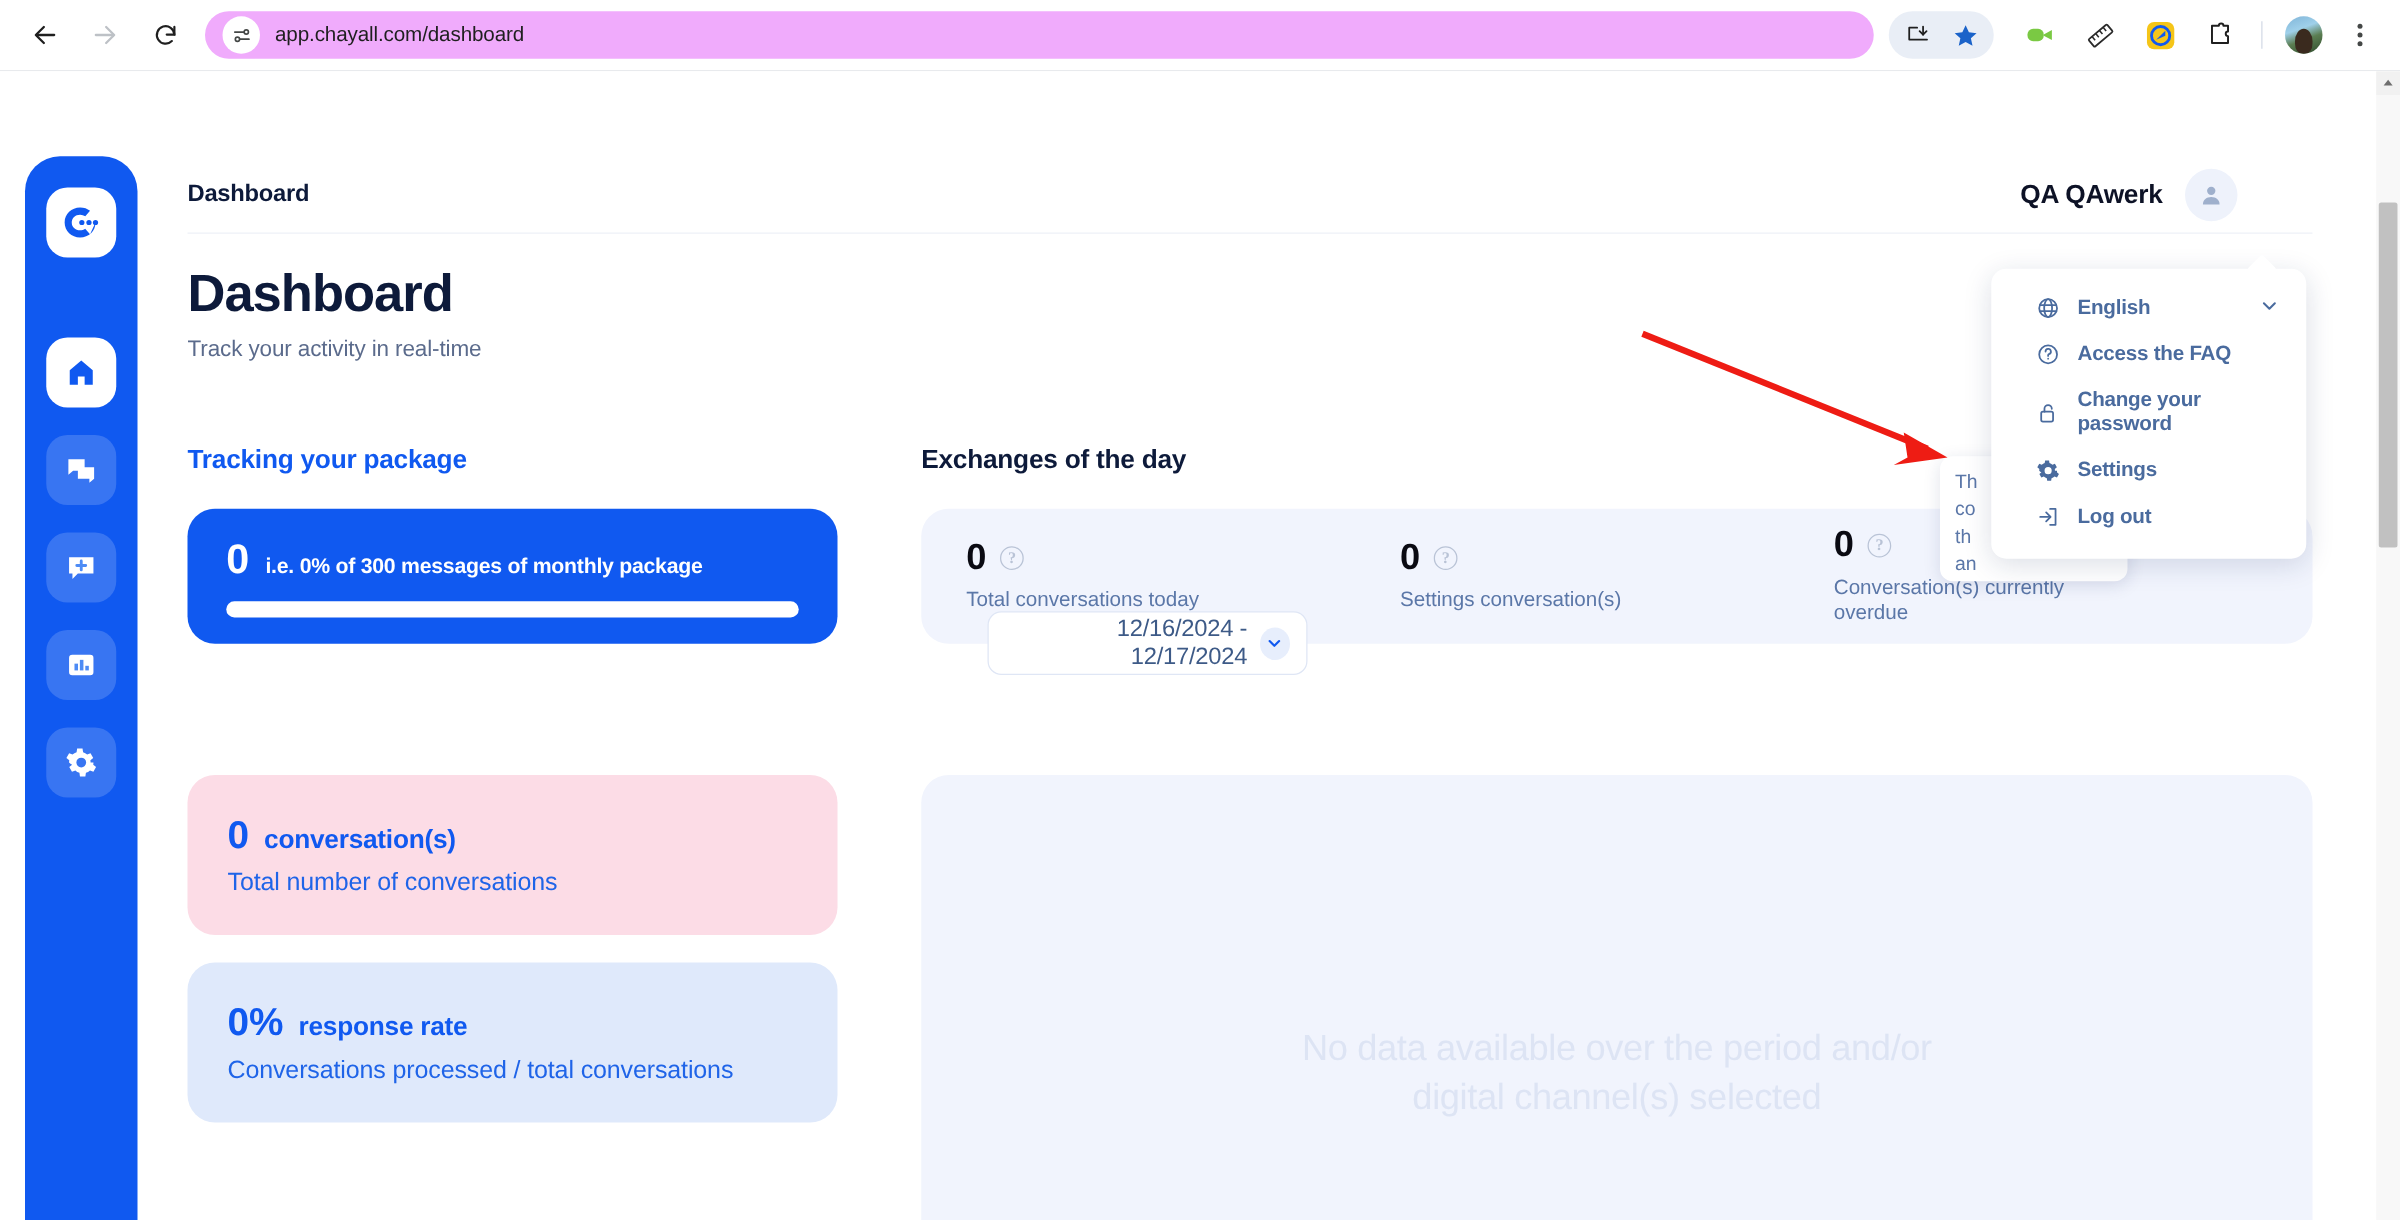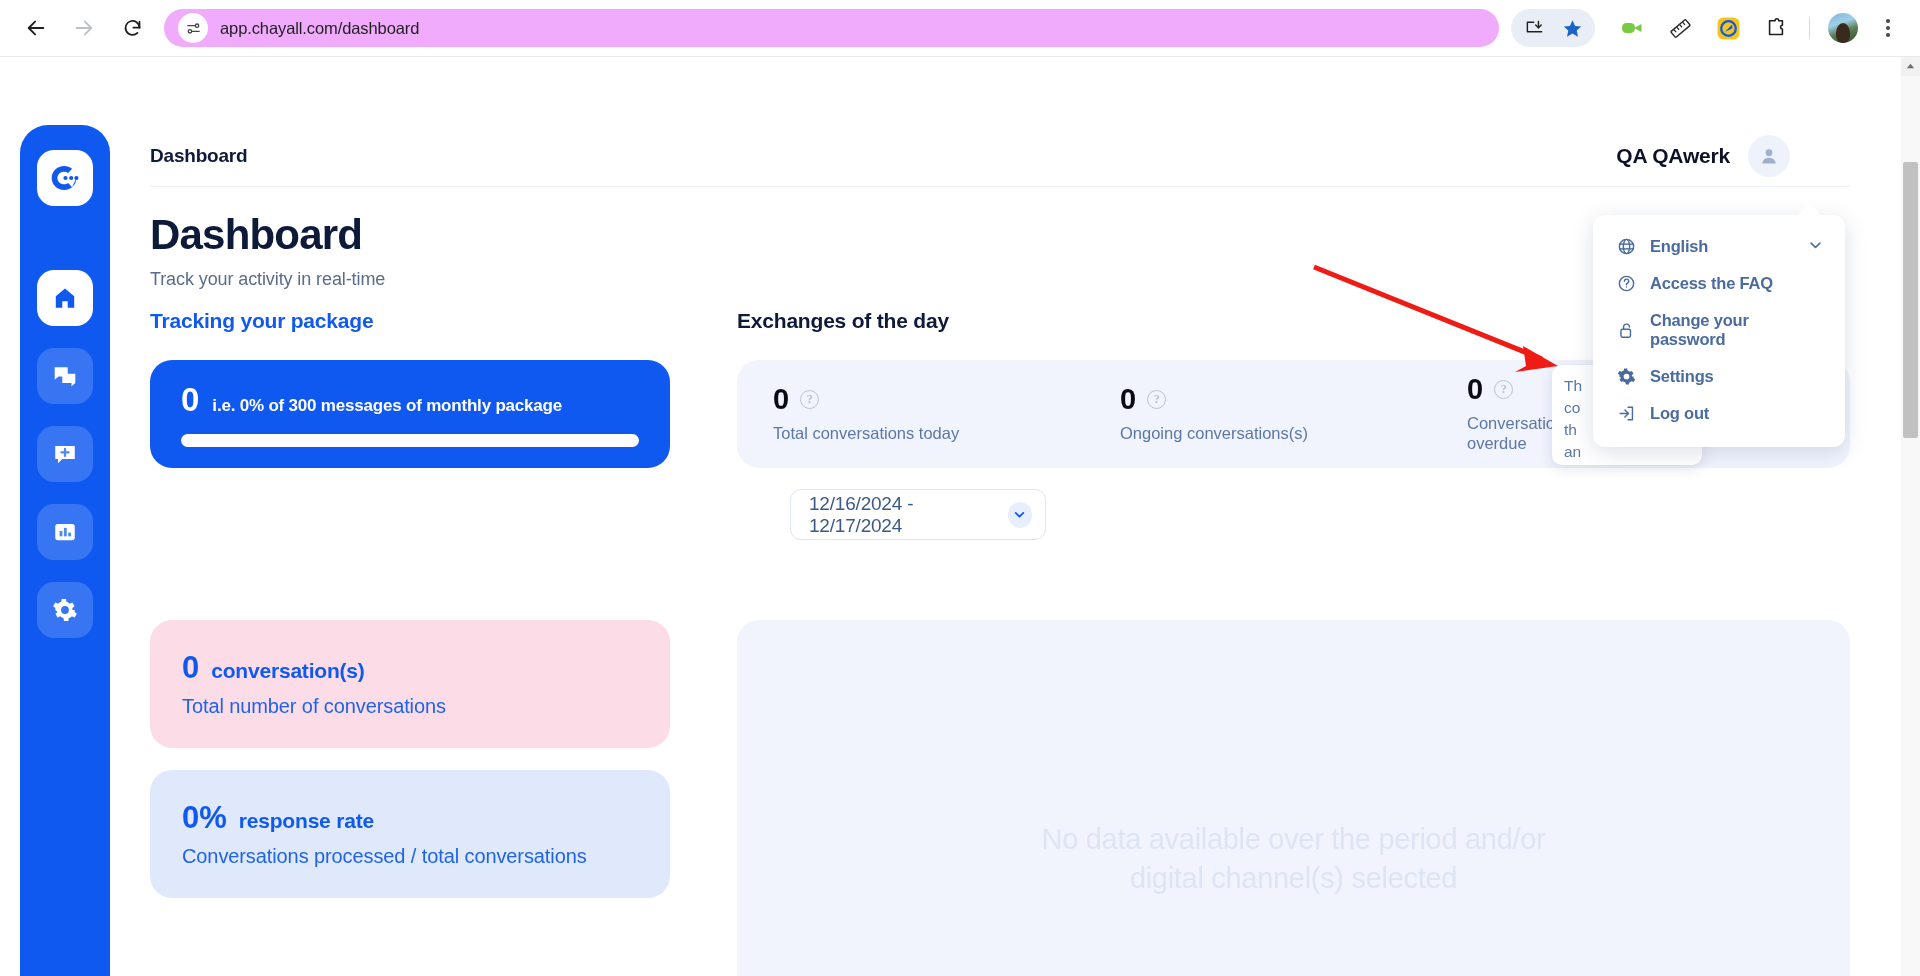--- a/index.html
+++ b/index.html
@@ -125,21 +125,21 @@
 
   
   .content { position: absolute; left: 150px; top: 155px; width: 1700px; }
   .page-title { font-size: 42px; font-weight: 800; color: #0d1a3a; letter-spacing: -0.8px; line-height: 1.1; }
   .page-sub { font-size: 18px; color: #5b6b8c; margin-top: 11px; letter-spacing: -0.1px; }
 
   .section-head { font-size: 21px; font-weight: 700; letter-spacing: -0.2px; }
   .section-head.blue { color: #1059f0; }
   .section-head.dark { color: #0d1a3a; }
 
-  .row-1 { display: flex; margin-top: 19px; }
+  .row-1 { display: flex; margin-top: 66px; }
   .col-left { width: 520px; }
   .col-right { margin-left: 67px; flex: 1; }
 
   .package-card {
     margin-top: 27px;
     background: #1059f0;
     border-radius: 22px;
     height: 108px;
     padding: 21px 31px;
     color: #fff;
@@ -178,21 +178,21 @@
     position: absolute; left: 790px; top: 432px;
     display: flex; gap: 12px;
   }
   .select-box {
     height: 51px; border: 1px solid #dfe6f5;
     border-radius: 11px; background: #fff;
     display: flex; align-items: center; justify-content: space-between;
     padding: 0 13px 0 18px;
     color: #3d5a87; font-size: 19px; letter-spacing: -0.2px;
   }
-  .select-date { width: 256px; }
+  .select-date { width: 256px; text-align: right; }
   .select-chan { width: 283px; }
   .chev-circle {
     width: 26px; height: 26px; border-radius: 50%;
     background: #e7eefc; display:flex; align-items:center; justify-content:center;
     margin-left: 10px;
   }
 
   
   .bottom { position: absolute; left: 150px; top: 563px; display: flex; width: 1700px; }
   .bot-left { width: 520px; }
@@ -244,21 +244,21 @@
   }
   .menu::before {
     content: ""; position: absolute;
     top: -8px; right: 27px;
     width: 17px; height: 17px;
     background: #ffffff; transform: rotate(45deg);
     border-radius: 2px;
   }
   .menu-item {
     display: flex; align-items: center;
-    padding: 9px 22px;
+    padding: 9px 34px;
     color: #4a6b9e; font-size: 16.5px; font-weight: 700;
     letter-spacing: -0.2px;
     position: relative;
   }
   .menu-item .mi-icon {
     width: 22px; margin-right: 13px;
     display: flex; align-items: center; justify-content: center;
     flex: 0 0 22px;
   }
   .menu-chev { position: absolute; right: 22px; top: 50%; transform: translateY(-50%); }
@@ -461,21 +461,21 @@
               <span class="stat-num">0</span>
               <span class="qmark">?</span>
             </div>
             <div class="stat-label">Total conversations today</div>
           </div>
           <div class="stat">
             <div class="stat-top">
               <span class="stat-num">0</span>
               <span class="qmark">?</span>
             </div>
-            <div class="stat-label">Ongoing conversations(s)</div>
+            <div class="stat-label">Settings conversation(s)</div>
           </div>
           <div class="stat">
             <div class="stat-top">
               <span class="stat-num">0</span>
               <span class="qmark">?</span>
             </div>
             <div class="stat-label">Conversation(s) currently overdue</div>
           </div>
         </div>
       </div>

